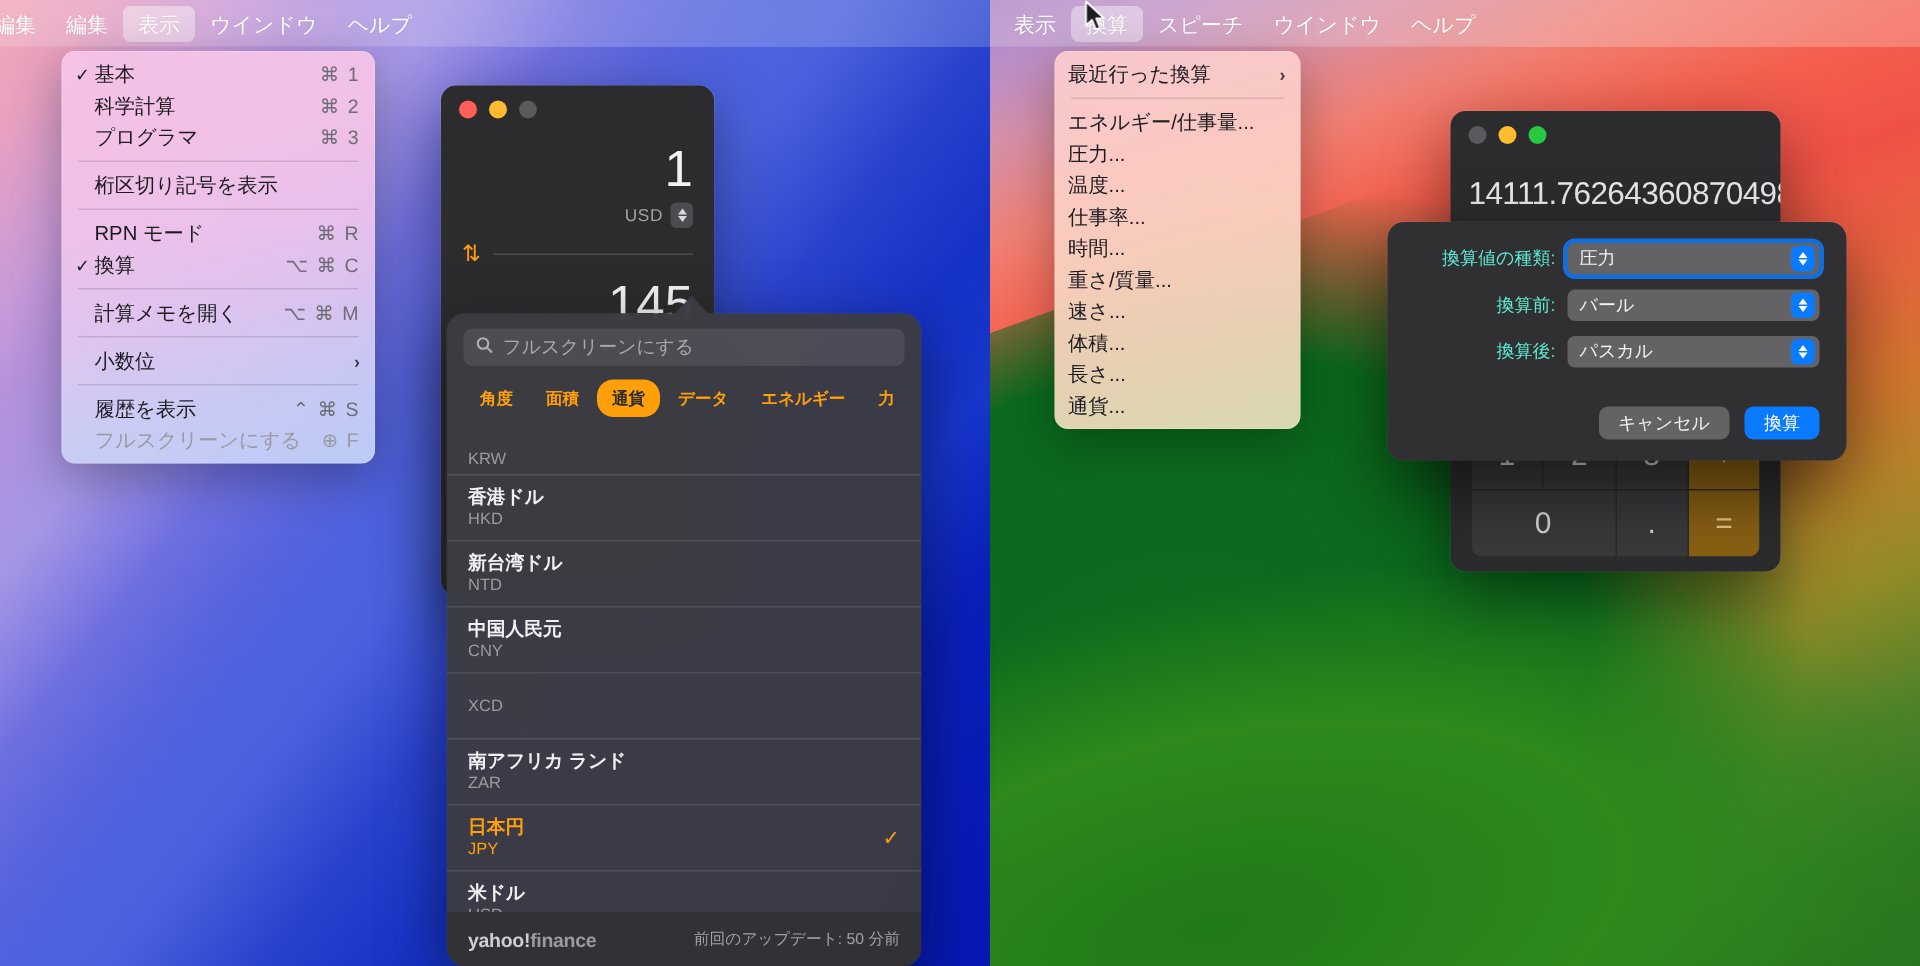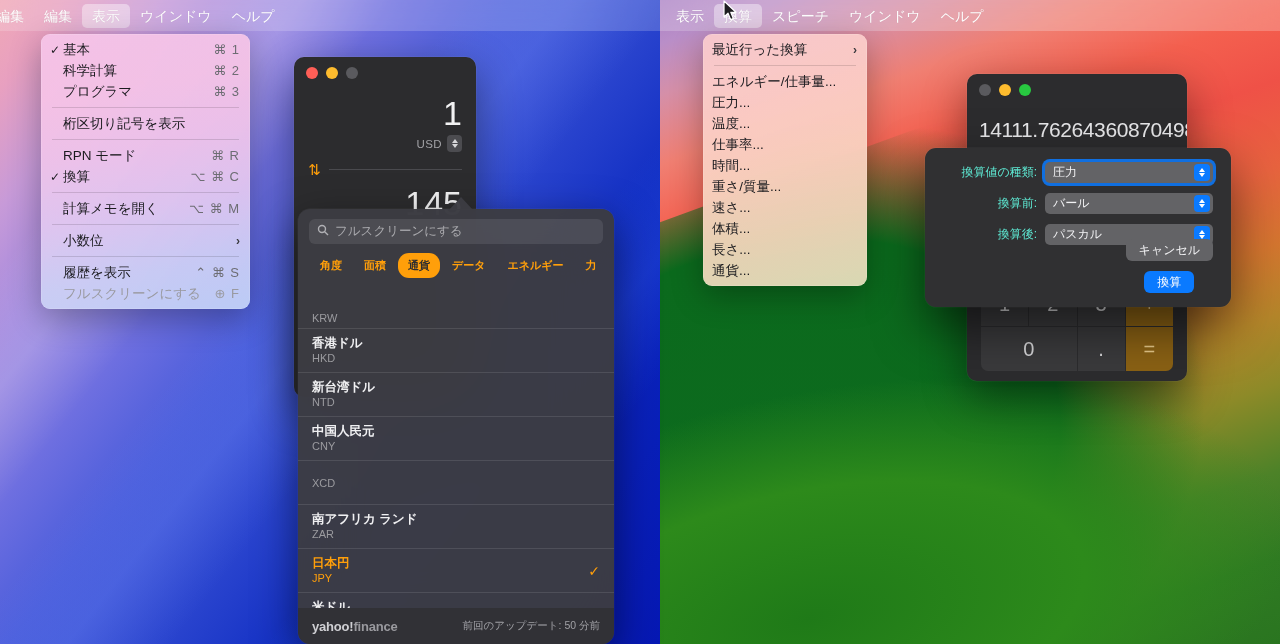--- a/index.html
+++ b/index.html
@@ -201,21 +201,21 @@
   .tabs {
     display: flex; align-items: center; gap: 2px;
     padding: 9px 0 6px 12px; overflow: hidden; white-space: nowrap;
   }
   .tab {
     color: #ff9f0a; font-size: 11px; font-weight: 700;
     padding: 5px 10px; border-radius: 11px; flex: 0 0 auto;
   }
   .tab.sel { background: #ff9f0a; color: #2d2d30; }
 
-  .unit-list { position: absolute; left: 0; right: 0; top: 90px; bottom: 36px; overflow: hidden; margin-top: 12px; }
+  .unit-list { position: absolute; left: 0; right: 0; top: 90px; bottom: 36px; overflow: hidden; }
   .unit-row {
     height: 44px; padding: 0 14px; display: flex; align-items: center;
     border-bottom: 1px solid rgba(255,255,255,0.10);
   }
   .unit-row.clip { height: 18px; align-items: flex-start; overflow: hidden; }
   .unit-txt { flex: 1 1 auto; }
   .unit-name { font-size: 12.5px; color: #f0f0f2; font-weight: 700; line-height: 15px; }
   .unit-code { font-size: 11px; color: #9b9b9f; line-height: 14px; }
   .unit-row.selected .unit-name,
   .unit-row.selected .unit-code { color: #ff9f0a; }
@@ -253,21 +253,21 @@
   .sel-chev {
     width: 16px; height: 17px; border-radius: 4px; background: #0a7aff;
     display: flex; flex-direction: column; align-items: center; justify-content: center; gap: 1px;
     margin-right: 1px;
   }
   .sel-chev i { display: block; width: 0; height: 0; border-left: 3.5px solid transparent; border-right: 3.5px solid transparent; }
   .sel-chev i.up { border-bottom: 4px solid #fff; }
   .sel-chev i.dn { border-top: 4px solid #fff; }
   .dlg-buttons {
     position: absolute; right: 18px; bottom: 14px;
-    display: flex; gap: 10px; align-items: center; flex-direction: column;
+    display: flex; gap: 10px; align-items: center;
   }
   .btn {
     height: 22px; border-radius: 6px; padding: 0 13px;
     display: flex; align-items: center; font-size: 12px;
   }
   .btn.secondary { background: #636366; color: #f0f0f2; }
   .btn.primary { background: #0a7aff; color: #fff; }
 
   
   .cursor { position: absolute; left: 723px; top: 0px; z-index: 90; }

